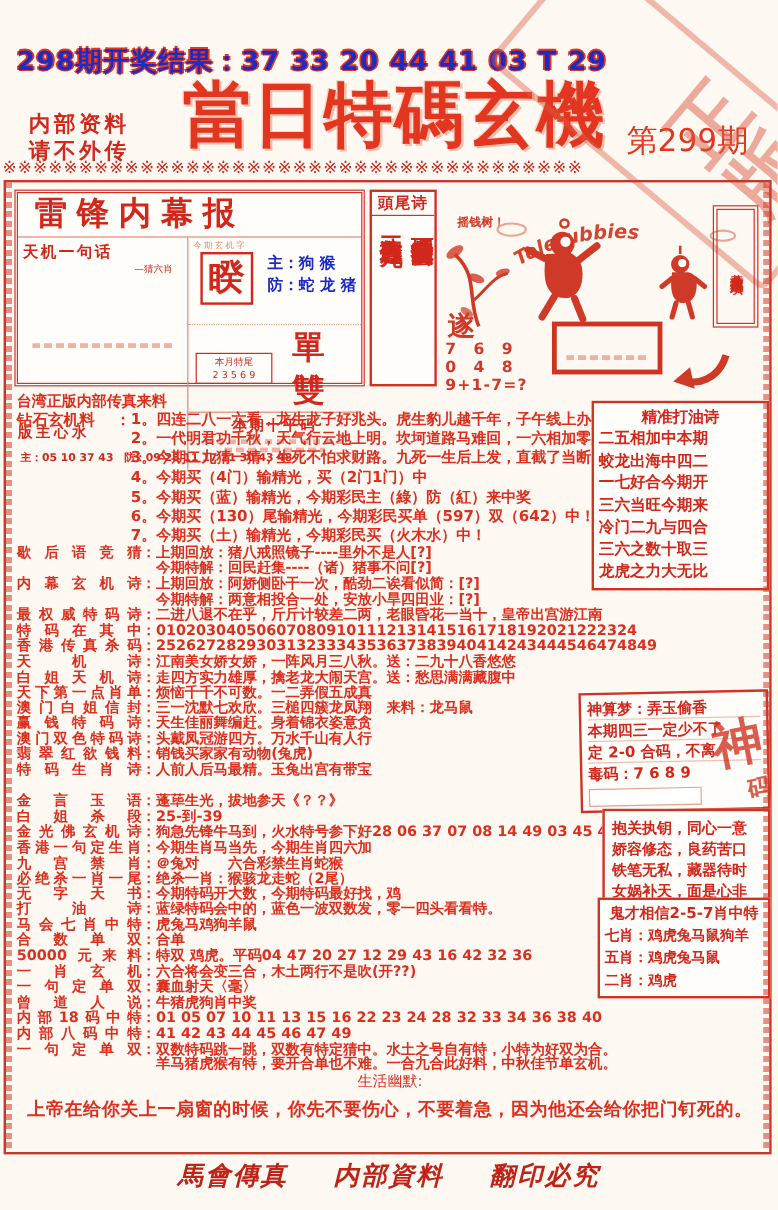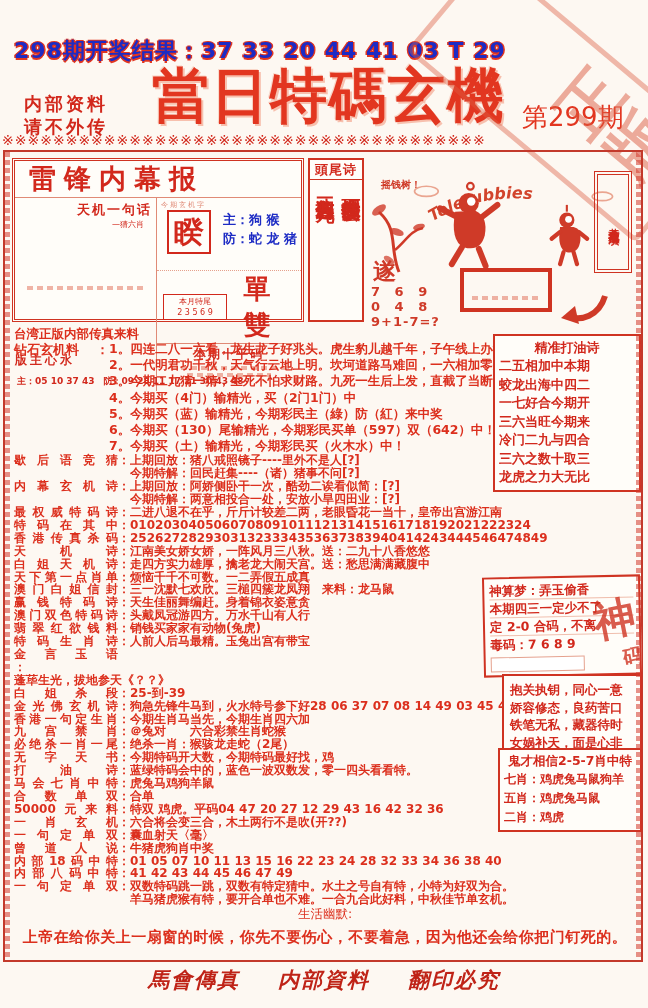--- a/index.html
+++ b/index.html
@@ -64,21 +64,21 @@
     position:absolute;left:7px;top:6px;width:292px;height:164px;
     border:3px double #cf3322;box-sizing:border-box;background:#fffdf9;
     display:flex;flex-direction:column;
   }
   .leifeng-title{
     text-align:left;padding-left:14px;font-size:27px;font-weight:900;color:#d2281c;
     letter-spacing:8px;line-height:36px;border-bottom:1px solid #e08a76;
   }
   .leifeng-body{flex:1;display:flex;}
   .lf-left{width:148px;border-right:1px solid #e08a76;position:relative;box-sizing:border-box;padding:3px 4px;}
-  .lf-tianji{font-size:13px;font-weight:900;color:#d2281c;text-align:right;letter-spacing:2px;}
+  .lf-tianji{font-size:13px;font-weight:900;color:#d2281c;text-align:left;letter-spacing:2px;}
   .lf-tianji-note{font-size:8px;color:#d2281c;text-align:right;padding-right:8px;}
   .blurline{height:4px;margin:3px 8px;background:repeating-linear-gradient(90deg,rgba(220,90,65,.45) 0 6px,transparent 6px 10px);}
   .lf-banzhu{position:absolute;left:0;right:0;bottom:22px;font-size:12px;font-weight:900;color:#d2281c;letter-spacing:3px;}
   .lf-nums{position:absolute;left:2px;right:2px;bottom:3px;font-size:9px;font-weight:700;color:#d2281c;text-align:center;white-space:nowrap;}
   .lf-right{flex:1;display:flex;flex-direction:column;box-sizing:border-box;}
   .lf-right-top{height:72px;position:relative;padding:2px 4px;box-sizing:border-box;}
   .lf-xjz{font-size:7px;color:#e08a76;letter-spacing:2px;}
   .kui-row{display:flex;align-items:flex-start;}
   .kui-box{
     width:40px;height:40px;border:2px solid #d2281c;margin-left:6px;
@@ -117,21 +117,21 @@
     font-size:11px;font-weight:900;color:#d2281c;line-height:30px;letter-spacing:1px;
   }
   
   .rows{position:absolute;left:9px;top:174px;width:622px;color:#dc2f1d;}
   .taiwan-line{font-size:12.5px;font-weight:900;line-height:15px;}
   .diamond{display:flex;}
   .diamond-label{flex:none;width:82px;font-size:13px;font-weight:900;}
   .dcolon{flex:none;font-weight:900;font-size:13px;}
   .dline{font-size:12.5px;font-weight:700;line-height:16.2px;white-space:nowrap;}
   .row{display:flex;line-height:12.9px;}
-  .row.gap{flex-direction:column;}
+  .row.gap{margin-top:13px;}
   .row-label{flex:none;width:104px;font-size:12px;font-weight:900;text-align:justify;text-align-last:justify;}
   .row-colon{flex:none;font-size:12px;font-weight:900;}
   .row-content{flex:1;min-width:0;}
   .row-line{font-size:12px;font-weight:700;line-height:12.9px;white-space:nowrap;overflow:hidden;}
   .humor-label{text-align:center;font-size:12.5px;font-weight:400;margin-top:0;}
   .humor-text{text-align:center;font-size:15px;font-weight:900;margin-top:5px;letter-spacing:.5px;}
   
   .poem-box{
     position:absolute;left:488px;top:182px;width:148px;
     border:2px solid #cf3322;box-sizing:border-box;background:#fffdf9;padding:3px 4px;

